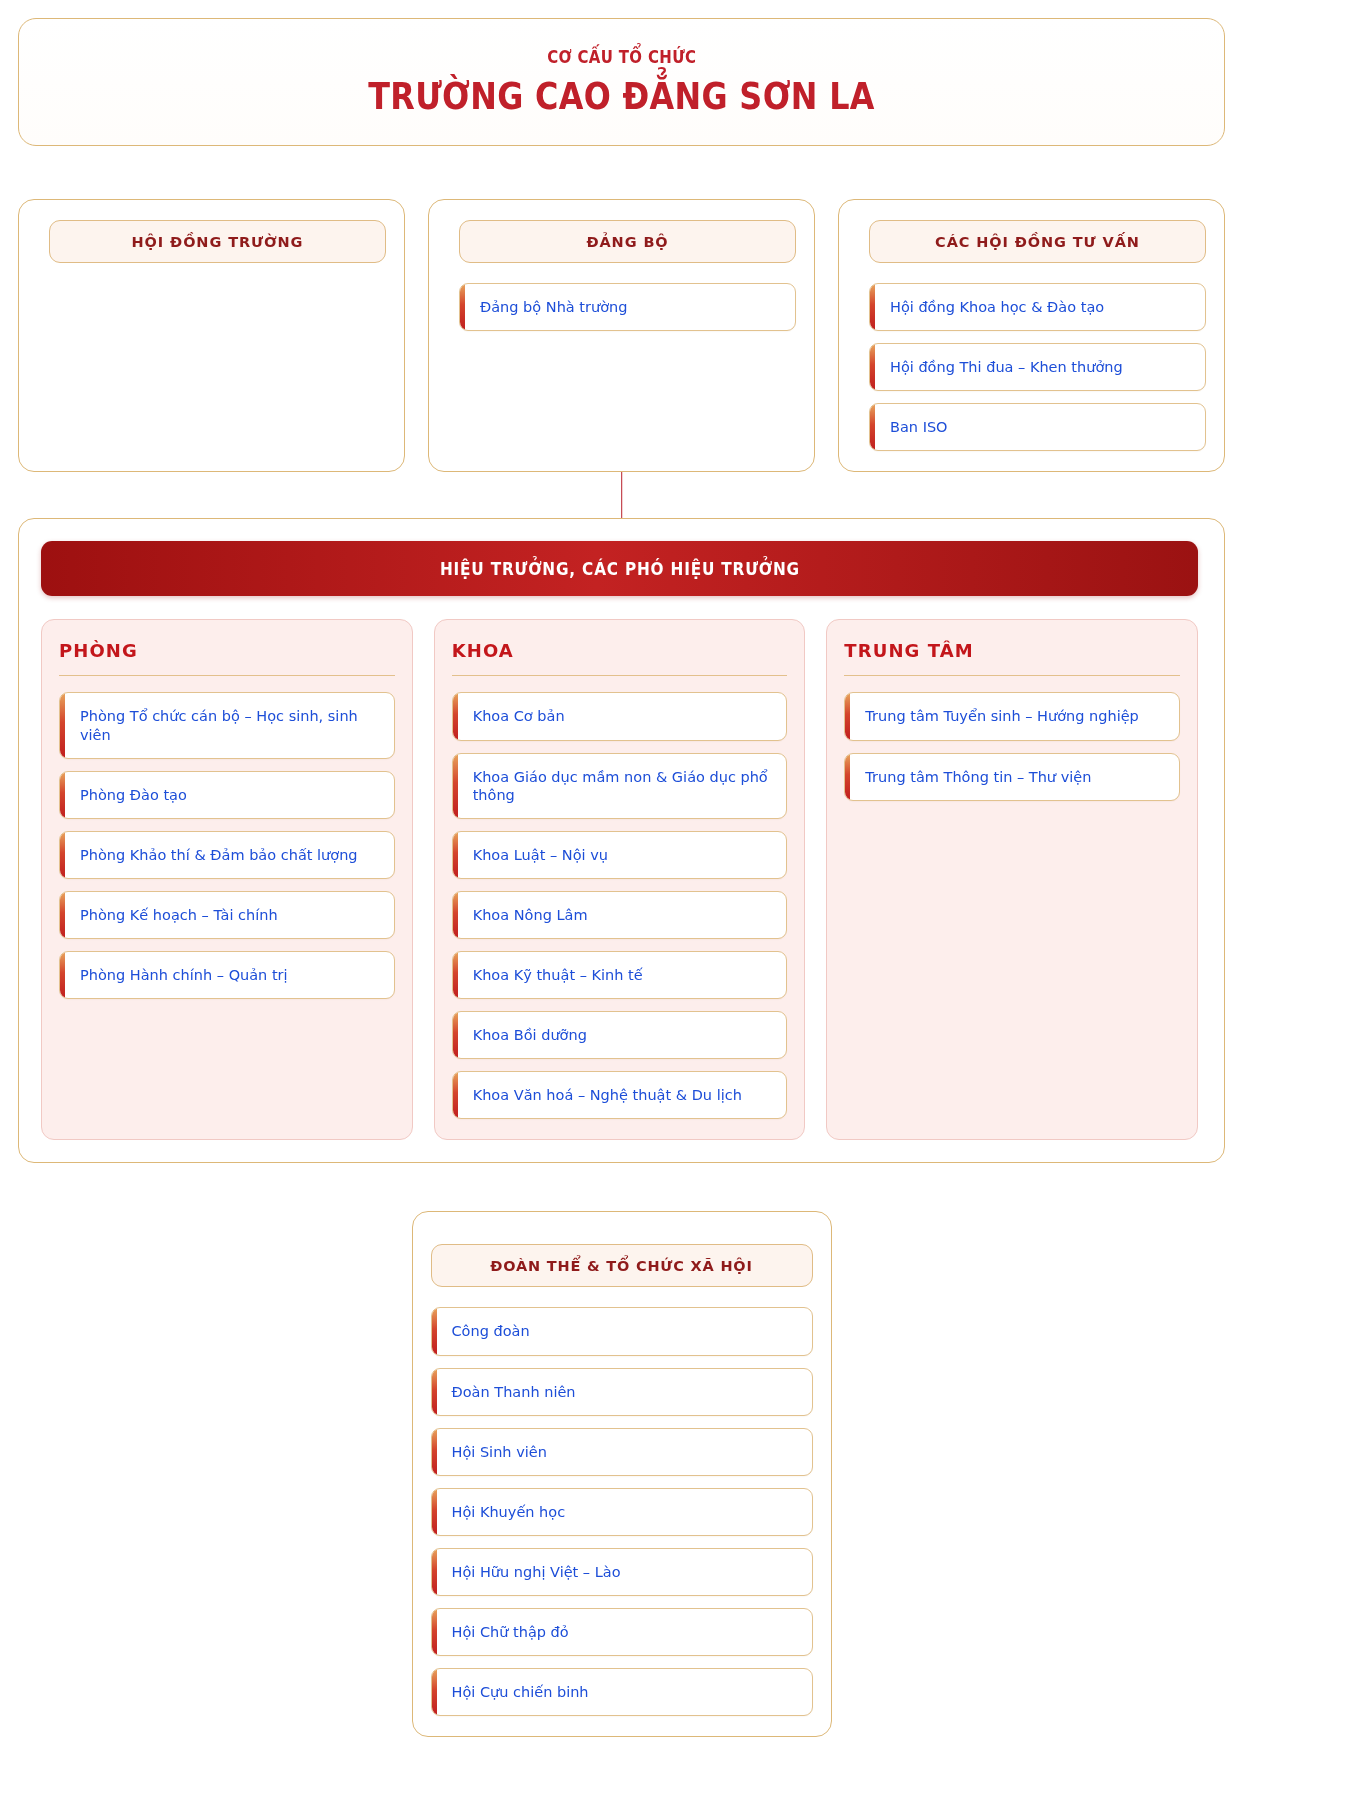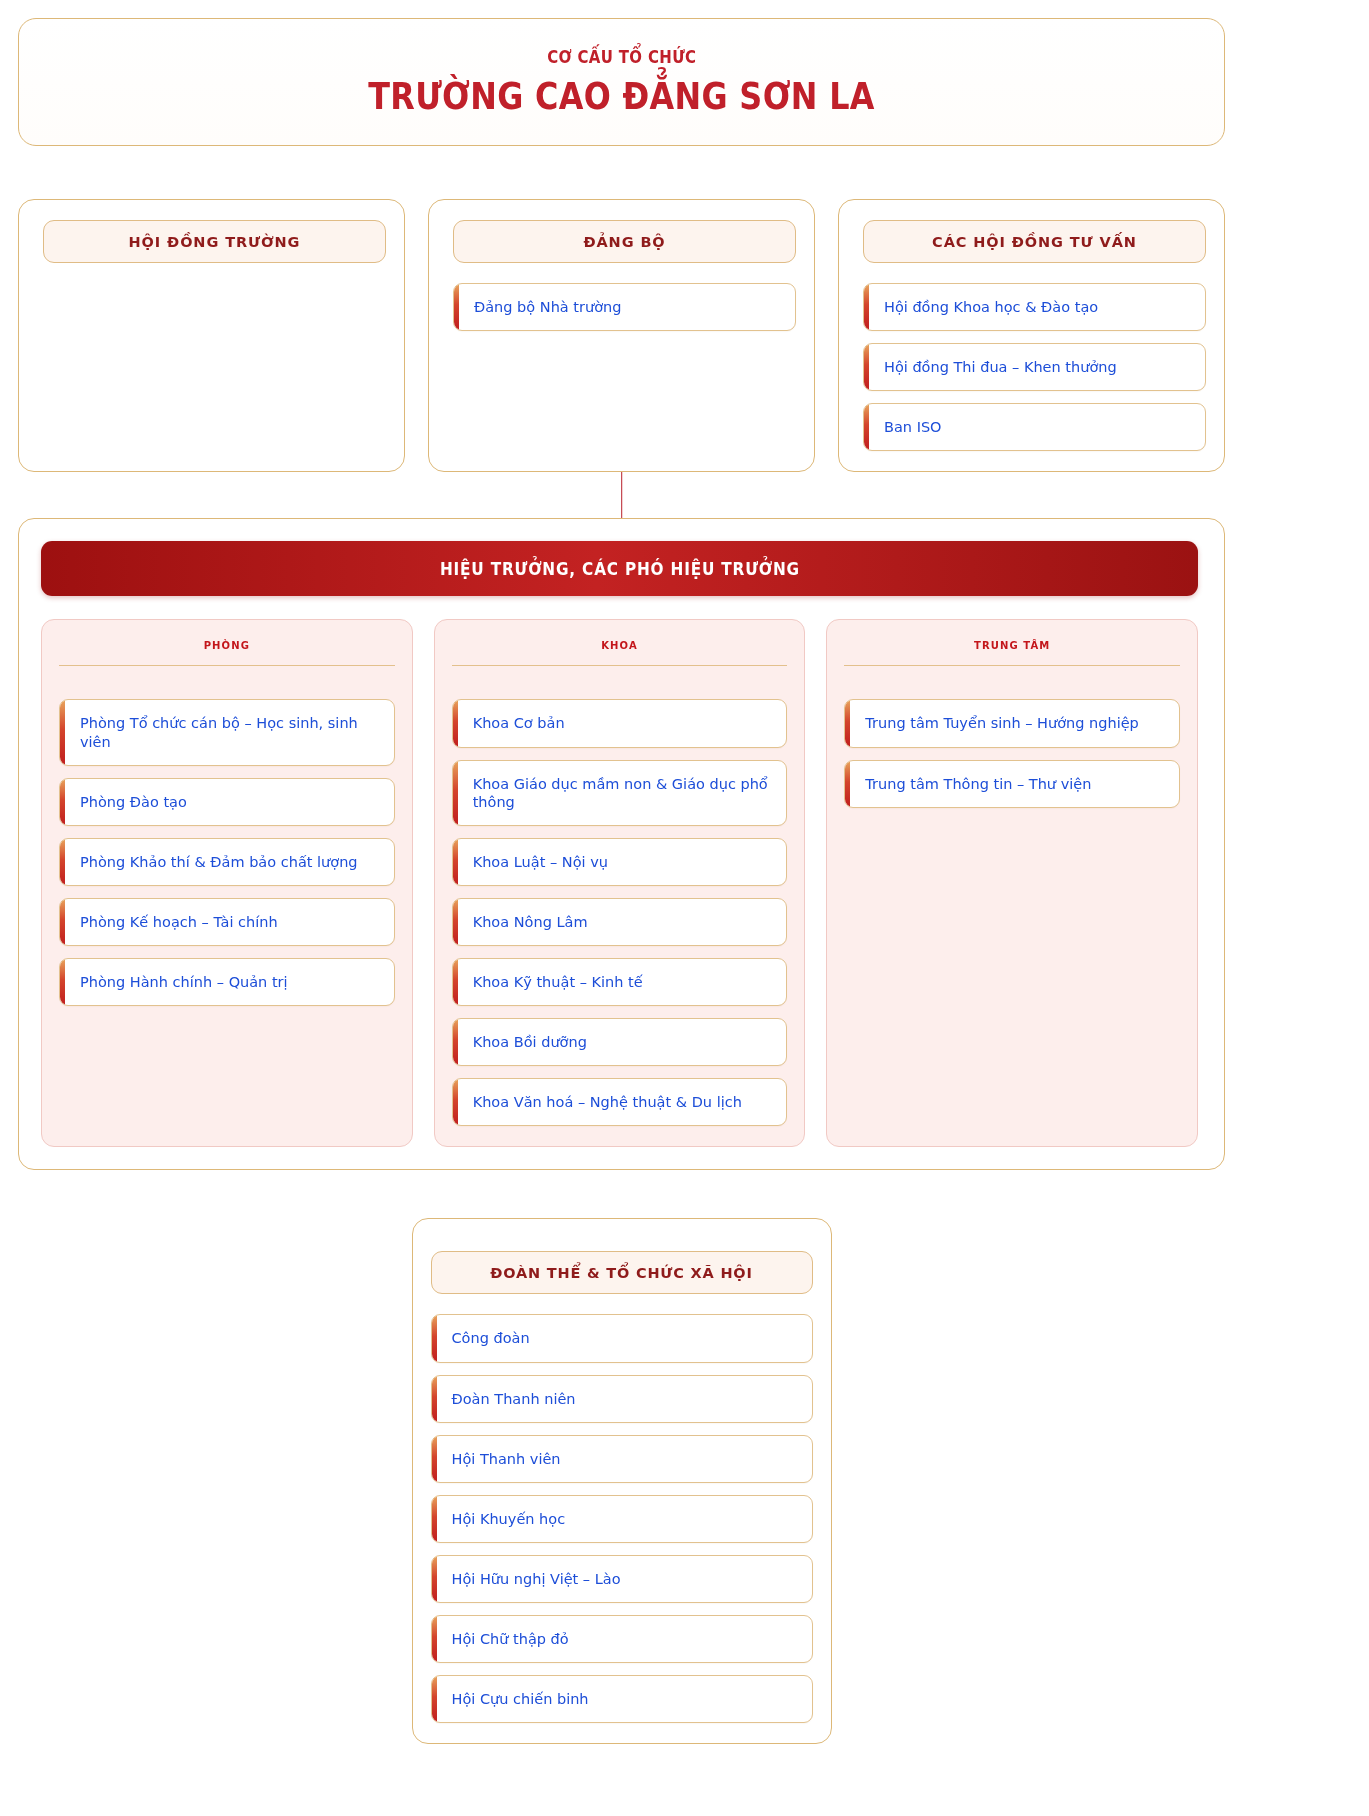--- a/index.html
+++ b/index.html
@@ -61,21 +61,21 @@
   
   .top-row {
     display: flex;
     gap: 23px;
     margin-top: 53px;
     align-items: stretch;
   }
   .top-col {
     flex: 1 1 0;
     min-height: 260px;
-    padding: 20px 18px 20px 24px;
+    padding: 20px 18px 20px 30px;
     display: flex;
     flex-direction: column;
   }
   .panel-title {
     border: 1.4px solid #e0bc86;
     border-radius: 11px;
     background: #fdf4ee;
     text-align: center;
     padding: 13px 8px 12px 8px;
     font-weight: 700;
@@ -151,28 +151,28 @@
   }
   .sub-col {
     flex: 1 1 0;
     border: 1.3px solid #f1c9c4;
     border-radius: 13px;
     background: #fdeeec;
     padding: 20px 17px 20px 17px;
     box-sizing: border-box;
   }
   .sub-title {
-    text-align: center;
-    font-weight: 700;
-    font-size: 10px;
+    text-align: left;
+    font-weight: 700;
+    font-size: 18px;
     letter-spacing: 1.1px;
     color: #c3161b;
     padding-bottom: 14px;
     border-bottom: 1.4px solid #e3c08c;
-    margin-bottom: 33px;
+    margin-bottom: 16px;
   }
 
   
   .bottom-wrap {
     display: flex;
     justify-content: center;
     margin-top: 48px;
   }
   .bottom-card {
     width: 420px;
@@ -255,21 +255,21 @@
       </div>
 
     </div>
   </div>
 
   <div class="bottom-wrap">
     <div class="card bottom-card">
       <div class="panel-title">ĐOÀN THỂ &amp; TỔ CHỨC XÃ HỘI</div>
       <div class="chip">Công đoàn</div>
       <div class="chip">Đoàn Thanh niên</div>
-      <div class="chip">Hội Thanh viên</div>
+      <div class="chip">Hội Sinh viên</div>
       <div class="chip">Hội Khuyến học</div>
       <div class="chip">Hội Hữu nghị Việt – Lào</div>
       <div class="chip">Hội Chữ thập đỏ</div>
       <div class="chip">Hội Cựu chiến binh</div>
     </div>
   </div>
 
 </div>
 
 </body></html>

